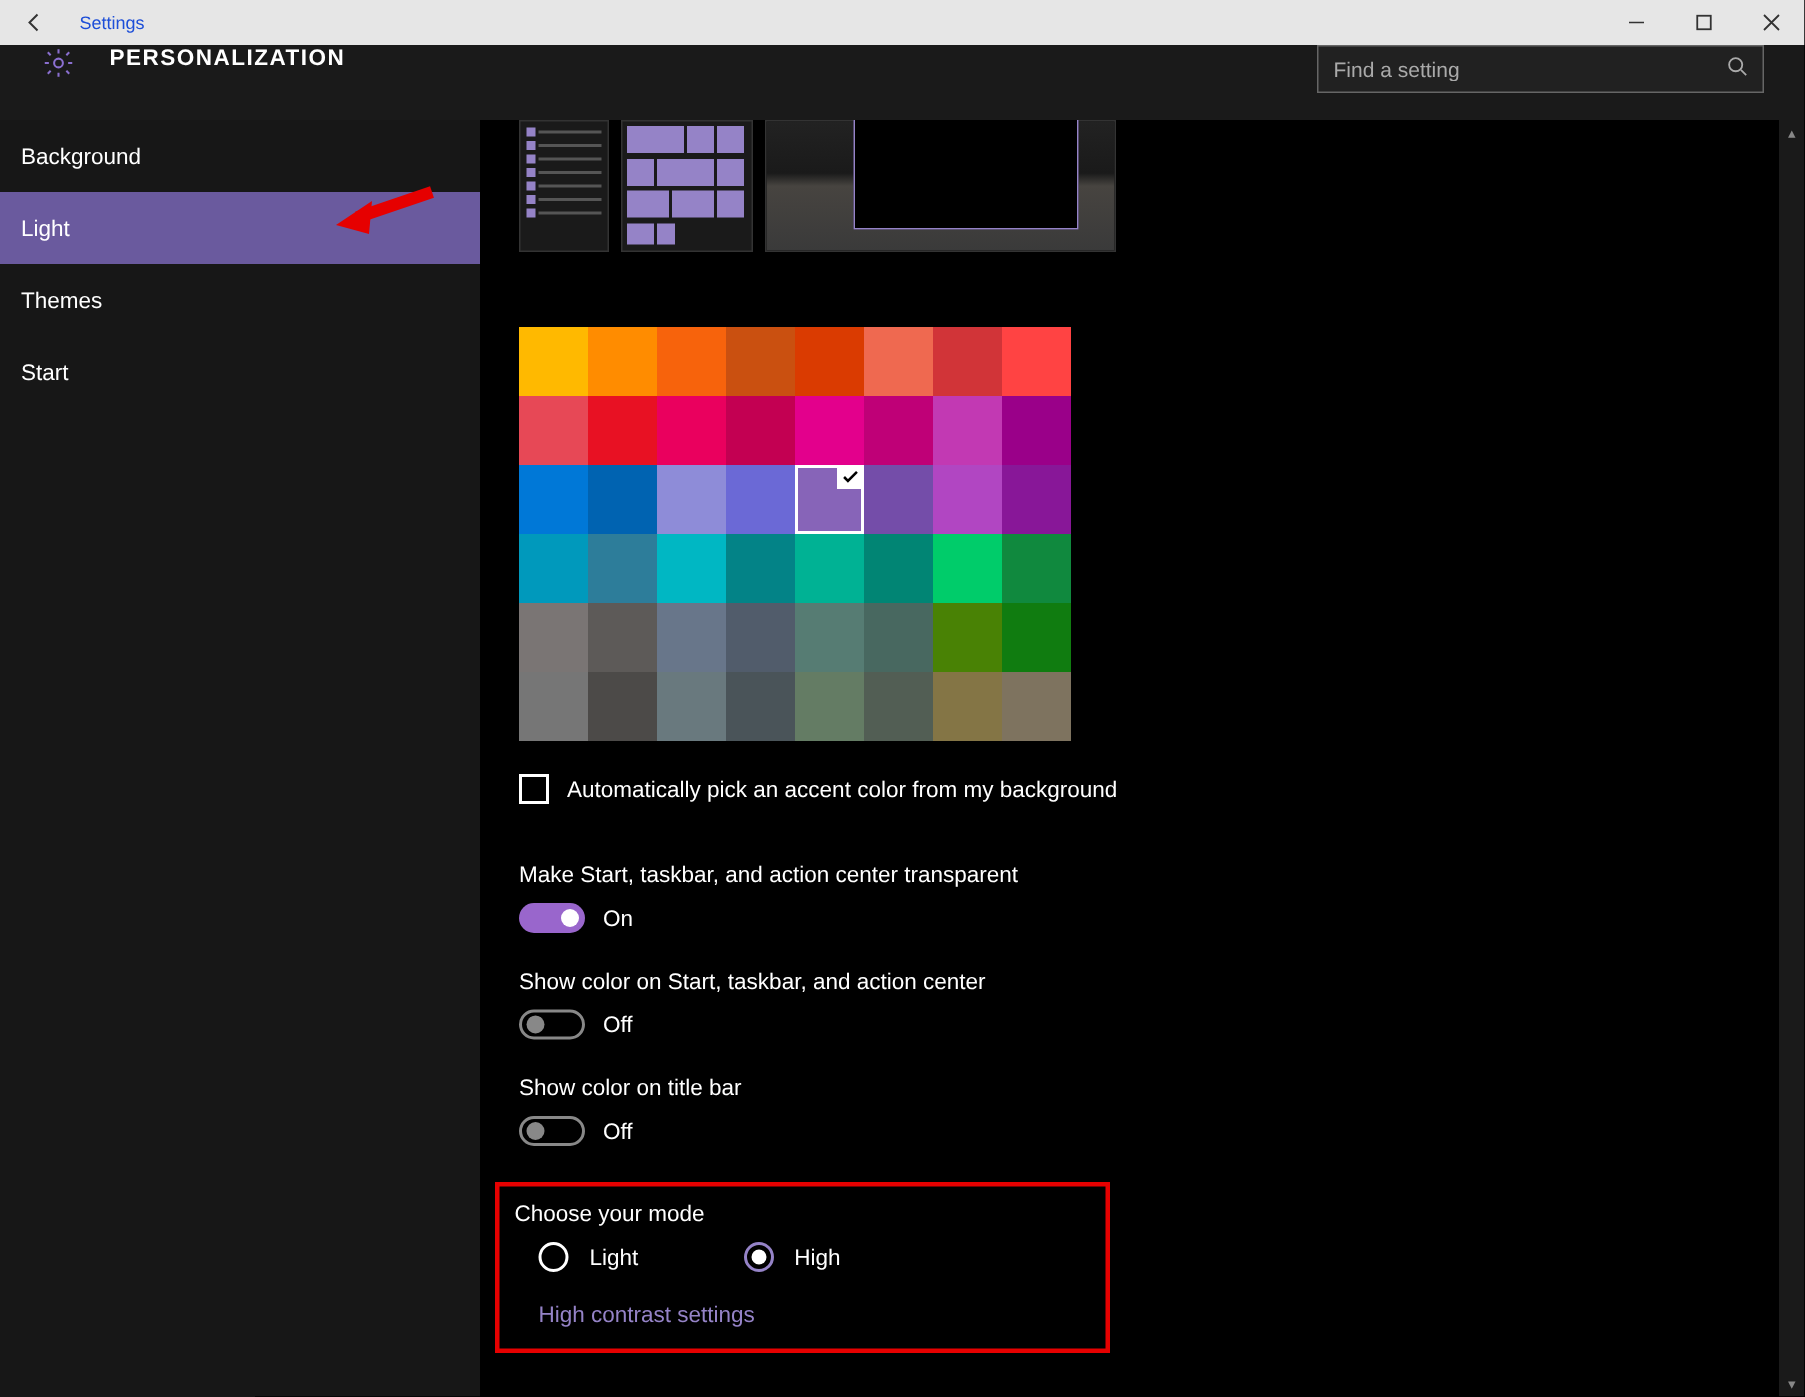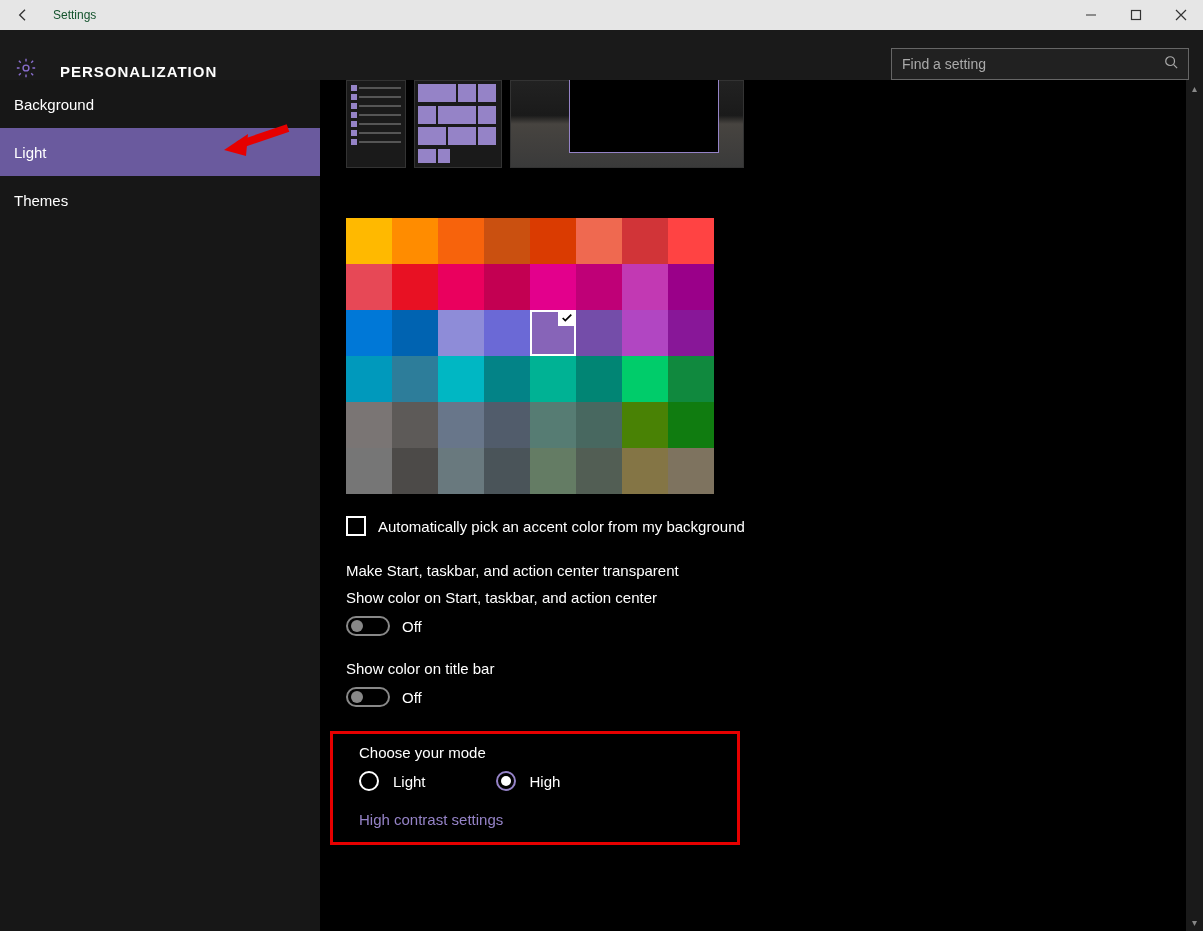--- a/index.html
+++ b/index.html
@@ -1,26 +1,26 @@
 <!DOCTYPE html>
 <html><head>
 <meta charset="utf-8">
 <style>
 * { margin: 0; padding: 0; box-sizing: border-box; font-family: "Segoe UI", Tahoma, sans-serif; }
 body { width: 1203px; height: 931px; background: #000; overflow: hidden; }
 
 .titlebar { height: 30px; background: #e6e6e6; display: flex; align-items: center; position: relative; }
 .back-btn { width: 45px; height: 30px; display: flex; align-items: center; justify-content: center; cursor: pointer; }
 .back-btn svg { width: 16px; height: 16px; }
-.title-text { font-size: 12px; color: #14532d; margin-left: 8px; }
+.title-text { font-size: 12px; color: #1d4ed8; margin-left: 8px; }
 .win-controls { position: absolute; right: 0; top: 0; display: flex; }
 .win-btn { width: 45px; height: 30px; display: flex; align-items: center; justify-content: center; cursor: pointer; }
 .win-btn svg { width: 12px; height: 12px; }
 
-.header { height: 50px; background: #1a1a1a; display: flex; align-items: flex-end; padding: 0 14px; }
+.header { height: 50px; background: #1a1a1a; display: flex; align-items: flex-start; padding: 0 27px; }
 .gear { width: 24px; height: 24px; display: flex; align-items: center; justify-content: center; }
 .gear svg { width: 22px; height: 22px; stroke: #8a6fcf; fill: none; }
 .header-title { color: #fff; font-size: 15px; font-weight: 600; letter-spacing: 1px; margin-left: 22px; }
 .search-wrap { margin-left: auto; width: 298px; height: 32px; border: 1px solid #666; background: rgba(255,255,255,0.03); display: flex; align-items: center; padding: 0 10px; }
 .search-input { flex: 1; background: transparent; border: none; color: #fdba74; font-size: 14px; outline: none; }
 .search-input::placeholder { color: #aaa; }
 .search-icon svg { width: 14px; height: 14px; stroke: #aaa; fill: none; }
 
 .body { display: flex; height: calc(931px - 80px); }
 .sidebar { width: 320px; background: #171717; }
@@ -43,21 +43,21 @@
 .pt-t { background:#9583c7; }
 .preview-desktop { width: 234px; height: 88px; background: linear-gradient(180deg,#222 0%,#1a1a1a 40%,#474440 50%,#3a3a3a 100%); border: 1px solid #333; position: relative; }
 .pd-win { position:absolute; top:-8px; left:58px; width:150px; height:80px; background:#000; border:1px solid #9583c7; }
 
 .swatches { display: flex; flex-wrap: wrap; width: 368px; margin-bottom: 22px; }
 .swatch { width: 46px; height: 46px; cursor: pointer; position: relative; }
 .swatch.selected { outline: 2px solid #fff; outline-offset: -2px; z-index: 1; }
 .check { position: absolute; top: 0; right: 0; width: 18px; height: 16px; background: #fff; display:flex;align-items:center;justify-content:center;}
 .check svg { width:12px;height:12px;stroke:#000;fill:none;stroke-width:2;}
 
-.checkbox-row { display: flex; align-items: center; gap: 12px; margin-bottom: 26px; }
+.checkbox-row { display: flex; align-items: center; gap: 12px; margin-bottom: 39px; }
 .chk { width: 20px; height: 20px; border: 2px solid #fff; cursor: pointer; }
 .chk-label { color: #fff; font-size: 15px; }
 
 .setting-label { color: #fff; font-size: 15px; margin-bottom: 10px; }
 .toggle-row { display: flex; align-items: center; gap: 12px; margin-bottom: 24px; }
 .toggle { width: 44px; height: 20px; border-radius: 10px; position: relative; cursor: pointer; }
 .toggle.on { background: #9966cc; }
 .toggle.off { background: transparent; border: 2px solid #888; }
 .toggle .knob { position: absolute; width: 12px; height: 12px; border-radius: 50%; top: 50%; transform: translateY(-50%); }
 .toggle.on .knob { background: #fff; right: 4px; }
@@ -120,20 +120,21 @@
           <line x1="11" y1="11" x2="15" y2="15" stroke-width="1.4"></line>
         </svg></span>
   </div>
 </div>
 
 <div class="body">
   <div class="sidebar" style="position:relative;">
     <div class="nav-item">Background</div>
     <div class="nav-item active">Light</div>
     <div class="nav-item">Themes</div>
+    <div class="nav-item">Start</div>
     <div class="arrow-annot">
       <svg viewBox="0 0 70 40">
           <path d="M68 8 L18 25" stroke="#e60000" stroke-width="8"></path>
           <path d="M4 30 L28 14 L26 36 Z" fill="#e60000"></path>
         </svg>
     </div>
   </div>
 
   <div class="content">
     <div class="scrollbar">
@@ -247,39 +248,45 @@
           <div class="swatch" style="background: rgb(132, 117, 69);"></div>
           <div class="swatch" style="background: rgb(126, 115, 95);"></div>
         </div>
 
       <div class="checkbox-row">
         <div class="chk"></div>
         <span class="chk-label">Automatically pick an accent color from my background</span>
       </div>
 
       <div class="setting-label">Make Start, taskbar, and action center transparent</div>
+      <div class="toggle-row">
+        <div class="toggle on">
+            <div class="knob"></div>
+          </div>
+        <span class="toggle-text">On</span>
+      </div>
 
       <div class="setting-label">Show color on Start, taskbar, and action center</div>
       <div class="toggle-row">
         <div class="toggle off">
             <div class="knob"></div>
           </div>
         <span class="toggle-text">Off</span>
       </div>
 
       <div class="setting-label">Show color on title bar</div>
       <div class="toggle-row">
         <div class="toggle off">
             <div class="knob"></div>
           </div>
         <span class="toggle-text">Off</span>
       </div>
 
       <div class="highlight-box">
-        <div class="setting-label" style="margin-left:16px">Choose your mode</div>
+        <div class="setting-label" style="">Choose your mode</div>
         <div class="radio-row" style="margin-left:16px">
           <div class="radio-item">
             <div class="radio"></div>
             <span class="radio-label">Light</span>
           </div>
           <div class="radio-item">
             <div class="radio sel"></div>
             <span class="radio-label">High</span>
           </div>
         </div>

